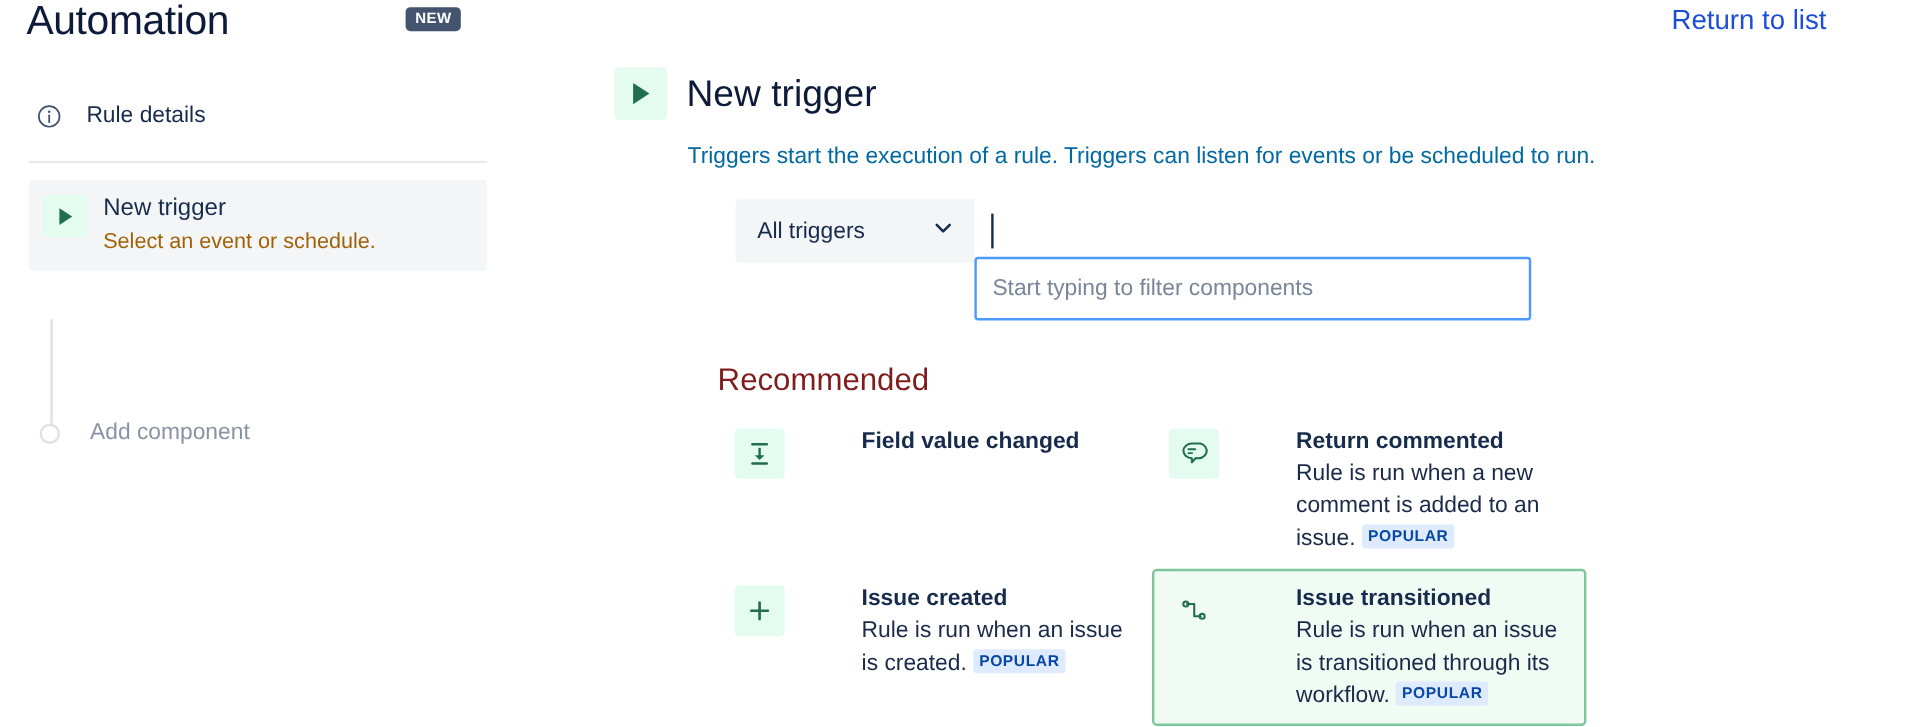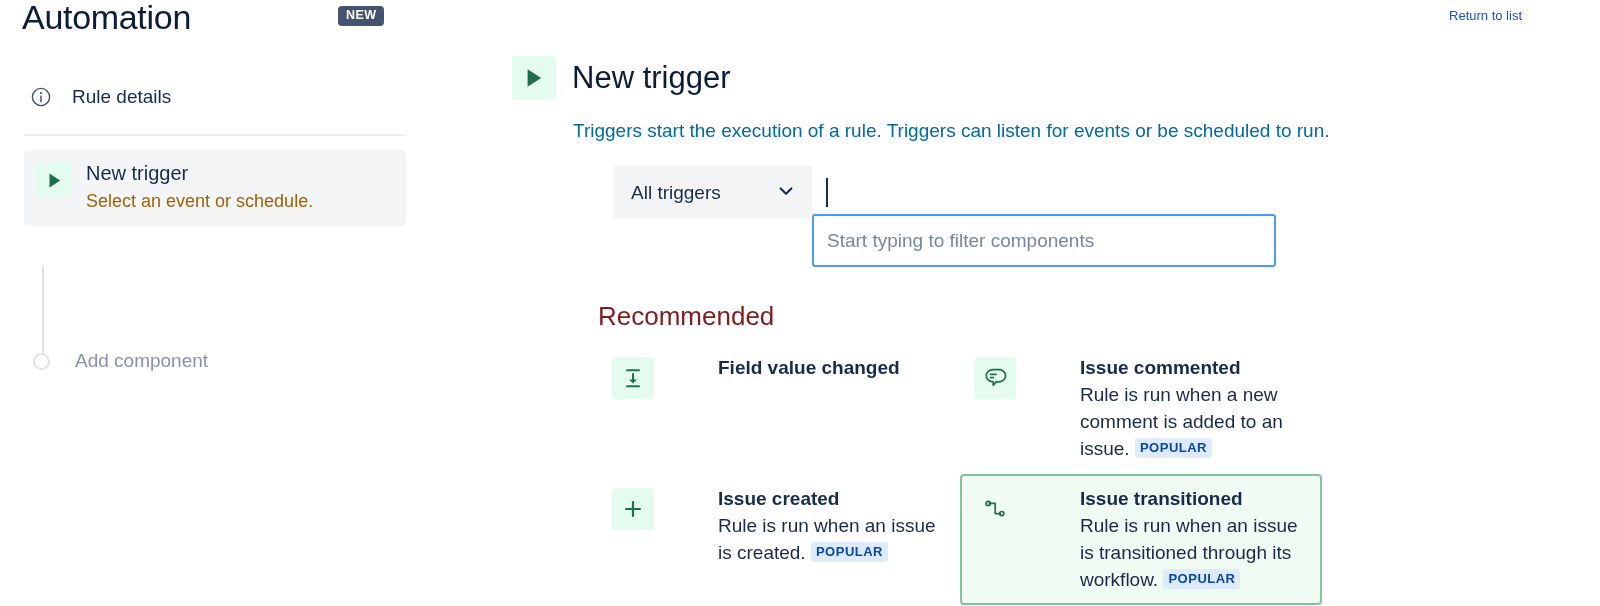--- a/index.html
+++ b/index.html
@@ -23,21 +23,21 @@
     color: #0C1B3A; line-height: 46px;
   }
   .new-badge {
     position: absolute; left: 338px; top: 6px;
     background: #44546F; color: #FFFFFF;
     font-size: 12.5px; font-weight: bold; letter-spacing: 0.4px;
     padding: 2px 8px 3px; border-radius: 4px; line-height: 15px;
   }
   .return-link {
     position: absolute; right: 78px; top: 3px;
-    color: #1D4ED8; font-size: 13px; line-height: 26px;
+    color: #1D4ED8; font-size: 23px; line-height: 26px;
     cursor: pointer; text-decoration: none;
   }
 
   
   .sidebar { position: absolute; left: 0; top: 70px; width: 430px; }
   .side-row {
     position: relative; display: flex; align-items: flex-start;
     padding: 8px 12px 8px 24px; border-radius: 4px;
   }
   .side-row.rule-details { padding-top: 10px; padding-bottom: 12px; }
@@ -252,21 +252,21 @@
 
       <div class="card">
         <span class="card-icon-box">
           <svg width="24" height="24" viewBox="0 0 24 24">
             <path d="M10.2 3.6 a7 6.1 0 1 0 0 12.2 l0 3.4 l3.4 -3.5 a7 6.1 0 0 0 3.6 -12.1 Z" fill="none" stroke="#216E4E" stroke-width="1.7" stroke-linejoin="round"></path>
             <rect x="6.6" y="7.6" width="7.2" height="1.6" rx="0.8" fill="#216E4E"></rect>
             <rect x="6.6" y="10.8" width="4.6" height="1.6" rx="0.8" fill="#216E4E"></rect>
           </svg>
         </span>
         <span class="card-body">
-          <span class="card-title" style="display:block">Issue commented</span>
+          <span class="card-title" style="display:block">Return commented</span>
           <span class="card-desc"><span>Rule is run when a new comment is added to an issue.</span> <span class="popular">POPULAR</span></span>
         </span>
       </div>
 
       <div class="card">
         <span class="card-icon-box">
           <svg width="24" height="24" viewBox="0 0 24 24">
             <rect x="10.9" y="4" width="2.2" height="16" rx="1.1" fill="#216E4E"></rect>
             <rect x="4" y="10.9" width="16" height="2.2" rx="1.1" fill="#216E4E"></rect>
           </svg>

